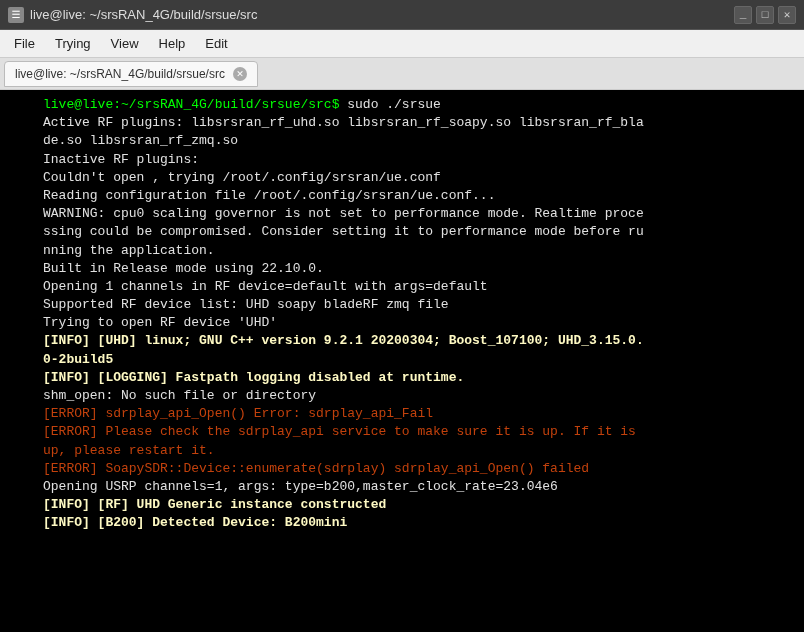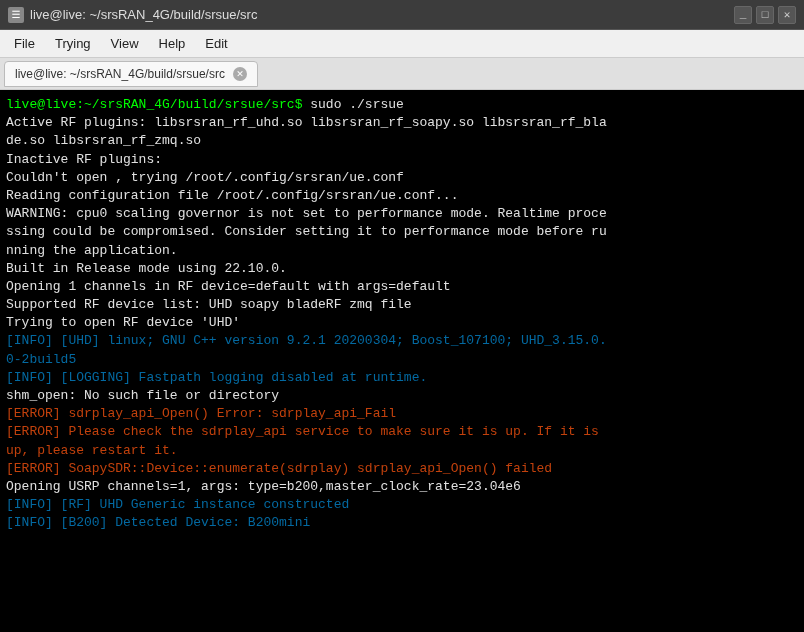--- a/index.html
+++ b/index.html
@@ -122,25 +122,25 @@
       font-family: 'Courier New', Courier, monospace;
       font-size: 13px;
       line-height: 1.4;
       padding: 6px 6px;
       height: calc(632px - 30px - 28px - 32px);
       overflow-y: auto;
       white-space: pre-wrap;
       word-break: break-all;
     }
 
-    .line { display: block; }
+    .line { display: block; margin-left: 37px; }
     .green { color: #00ff00; }
     .white { color: #e0e0e0; }
     .red { color: #c2410c; }
-    .cyan { color: #0369a1; }
+    .cyan { color: #fef9c3; font-weight: bold; }
 
     
     .terminal::-webkit-scrollbar { width: 8px; }
     .terminal::-webkit-scrollbar-track { background: #111; }
     .terminal::-webkit-scrollbar-thumb { background: #555; border-radius: 4px; }
   </style>
 </head>
 <body>
 
 <div class="title-bar">

